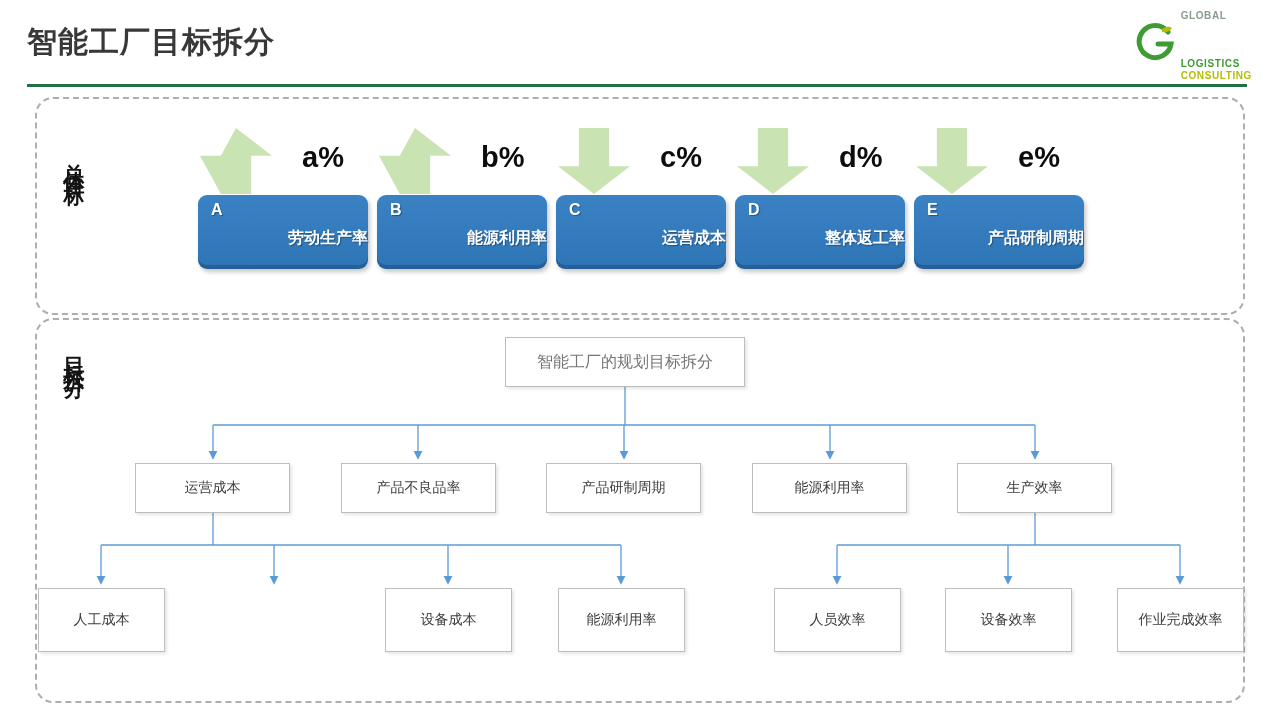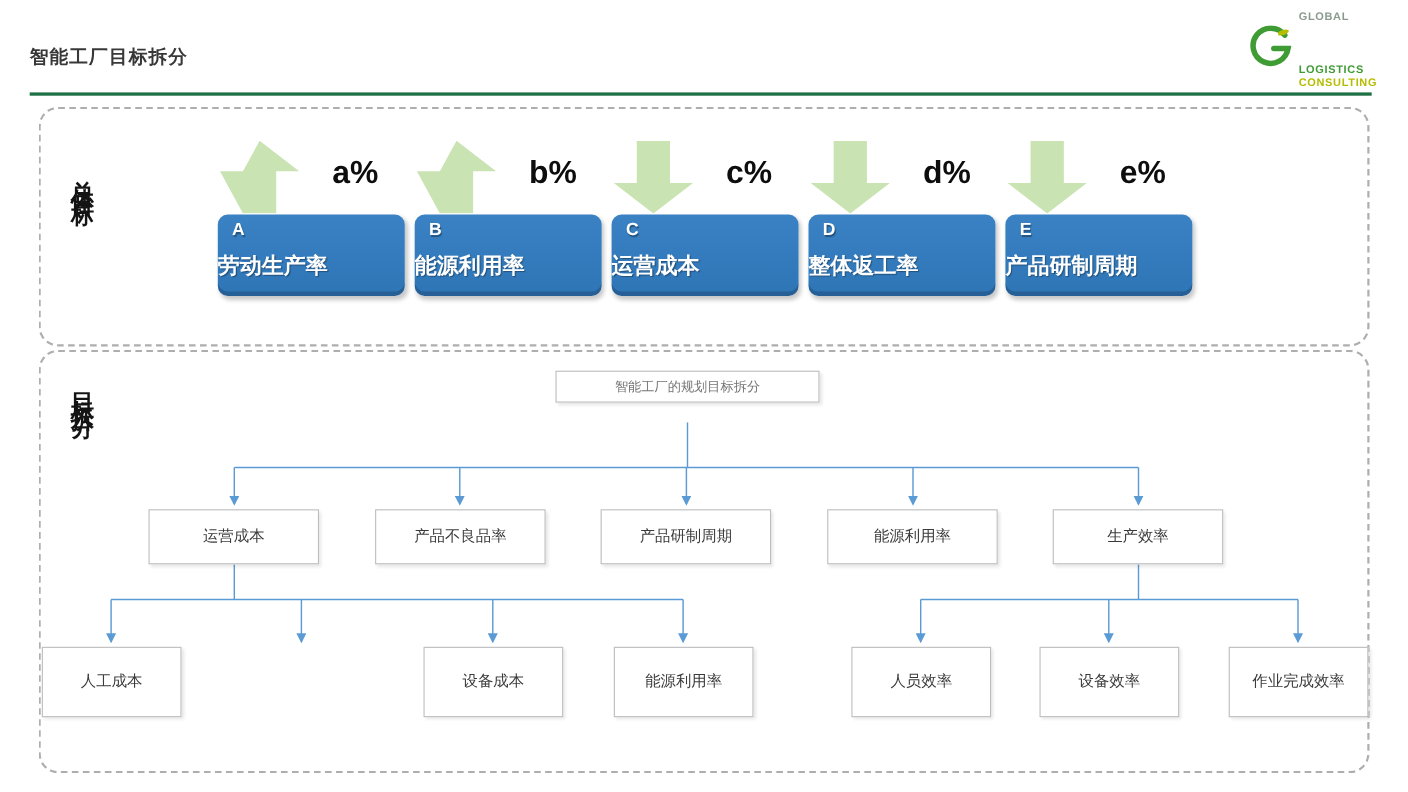--- a/index.html
+++ b/index.html
@@ -2,21 +2,21 @@
 <html><head>
 <meta charset="utf-8">
 <style>
   * { margin:0; padding:0; box-sizing:border-box; }
   body { background:#e8e8e8; font-family:"Liberation Sans", sans-serif; }
   .canvas {
     position:relative; width:1280px; height:720px; background:#ffffff;
     overflow:hidden; margin:0 auto;
   }
   
-  .title { position:absolute; left:27px; top:22px; font-size:17px; font-weight:bold; color:#383838; letter-spacing:1px;margin-top:18px; }
+  .title { position:absolute; left:27px; top:22px; font-size:30px; font-weight:bold; color:#383838; letter-spacing:1px; }
   .title-rule { position:absolute; left:27px; top:84px; width:1220px; height:3px; background:#1f7145; }
   .logo { position:absolute; right:28px; top:10px; display:flex; align-items:center; gap:5px; }
   .logo-text { display:flex; flex-direction:column; line-height:12px; font-size:10px; font-weight:bold; letter-spacing:0.6px; }
   .logo-l1 { color:#8a9b8d; }
   .logo-l2 { color:#3f9c35;margin-top:36px; }
   .logo-l3 { color:#b5bd00; }
   
   .panel { position:absolute; border:2px dashed #aeaeae; border-radius:18px; background:#fff; }
   .panel-top { left:35px; top:97px; width:1210px; height:218px; }
   .panel-bottom { left:35px; top:318px; width:1210px; height:385px; }
@@ -27,33 +27,33 @@
   .vlabel-1 { left:60px; top:147px; }
   .vlabel-2 { left:60px; top:340px; }
   
   .goal-box {
     position:absolute; top:195px; width:170px; height:74px; border-radius:9px;
     background:linear-gradient(#3a82c4,#2e75b6);
     box-shadow: inset 0 -4px 0 rgba(0,0,0,.18), 2px 3px 4px rgba(0,0,0,.22);
     color:#fff;
   }
   .goal-letter { position:absolute; left:13px; top:6px; font-size:16px; font-weight:bold; text-shadow:1px 1px 1px rgba(0,0,0,.35); }
-  .goal-name { position:absolute; left:0; right:0; top:33px; text-align:left; font-size:20px; font-weight:bold; text-shadow:1px 1px 1px rgba(0,0,0,.35); }
+  .goal-name { position:absolute; left:0; right:0; top:33px; text-align:right; font-size:16px; font-weight:bold; text-shadow:1px 1px 1px rgba(0,0,0,.35); }
   .arrow { position:absolute; top:128px; width:72px; height:66px; background:#c9e3b2; }
   .arrow.up   { clip-path: polygon(50% 0, 100% 42%, 71% 42%, 71% 100%, 29% 100%, 0 42%, 0 42%, 29% 42%); }
   .arrow.down { clip-path: polygon(29% 0, 71% 0, 71% 58%, 100% 58%, 50% 100%, 0 58%, 29% 58%); }
   .pct { position:absolute; top:141px; font-size:29px; font-weight:bold; color:#0d0d0d; }
   
   .node {
     position:absolute; background:#fff; border:1px solid #bdbdbd;
     display:flex; align-items:center; justify-content:center;
     font-size:14px; color:#3b3b3b; box-shadow:2px 2px 3px rgba(0,0,0,.10);
     text-align:center;
   }
-  .node-root { left:505px; top:337px; width:240px; height:29px; font-size:12px; color:#757575; }
+  .node-root { left:505px; top:337px; width:240px; height:50px; font-size:16px; color:#757575; }
   .node-l2 { top:463px; width:155px; height:50px; }
   .node-l3 { top:588px; width:127px; height:64px; }
   .connectors { position:absolute; left:0; top:0; width:1280px; height:720px; pointer-events:none; }
 </style>
 </head>
 <body>
 
 <div class="canvas">
 
   <div class="title">智能工厂目标拆分</div>

